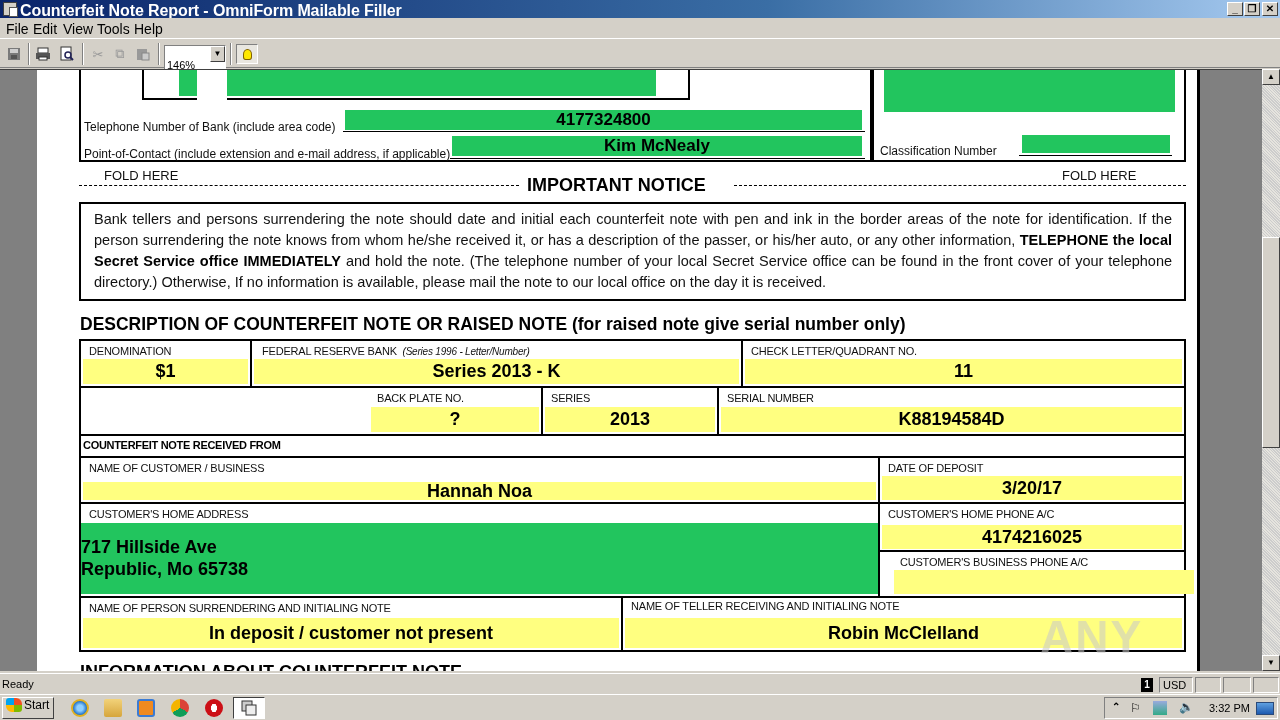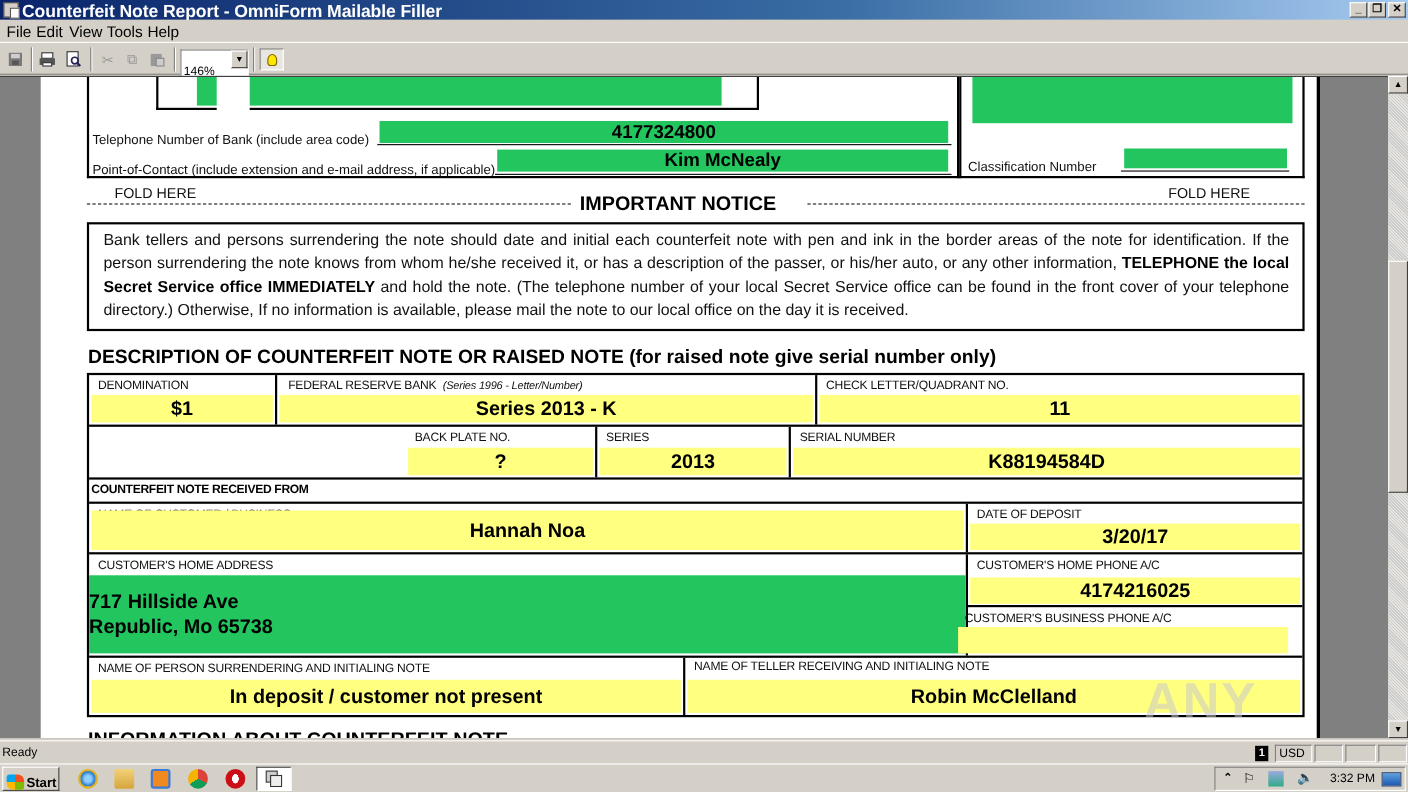--- a/index.html
+++ b/index.html
@@ -52,21 +52,21 @@
   .cell-val { position: absolute; left: 2px; right: 2px; bottom: 2px; height: 25px; background: #ffff80; display: flex; align-items: center; justify-content: center; font-weight: bold; font-size: 18px; color: #000; }
 
   
   .statusbar { position: absolute; left: 0; top: 673px; width: 1280px; height: 21px; background: #d4d0c8; border-top: 1px solid #fff; }
   .status-text { position: absolute; left: 2px; top: 4px; font-size: 11px; }
   .status-panel { position: absolute; top: 3px; height: 16px; border: 1px solid; border-color: #808080 #fff #fff #808080; font-size: 11px; padding: 1px 3px; }
   .page-ind { position: absolute; left: 1141px; top: 4px; width: 12px; height: 14px; background: #000; color: #fff; font-size: 10px; font-weight: bold; text-align: center; line-height: 14px; }
 
   
   .taskbar { position: absolute; left: 0; top: 694px; width: 1280px; height: 26px; background: #d4d0c8; border-top: 1px solid #fff; }
-  .start-btn { position: absolute; left: 2px; top: 2px; width: 52px; height: 22px; border: 1px solid; border-color: #fff #404040 #404040 #fff; font-weight: bold; font-size: 12px; display: flex; align-items: flex-end; padding-left: 3px; }
+  .start-btn { position: absolute; left: 2px; top: 2px; width: 52px; height: 22px; border: 1px solid; border-color: #fff #404040 #404040 #fff; font-weight: normal; font-size: 12px; display: flex; align-items: flex-start; padding-left: 3px; }
   .start-flag { width: 16px; height: 14px; margin-right: 2px; background: conic-gradient(#f25022 0 25%, #7fba00 0 50%, #ffb900 0 75%, #00a4ef 0 100%); border-radius: 3px 6px 3px 6px; }
   .task-icon { position: absolute; top: 4px; width: 18px; height: 18px; border-radius: 50%; }
   .task-active { position: absolute; left: 233px; top: 2px; width: 32px; height: 22px; border: 1px solid; border-color: #404040 #fff #fff #404040; background: #fff; display:flex; align-items:center; justify-content:center; }
   .tray { position: absolute; left: 1104px; top: 2px; width: 174px; height: 22px; border: 1px solid; border-color: #808080 #fff #fff #808080; font-size: 11px; }
   .tray-clock { position: absolute; left: 104px; top: 4px; }
   .show-desktop { position: absolute; right: 3px; top: 4px; width: 18px; height: 13px; background: linear-gradient(#5fa0e0, #1d5ab0); border: 1px solid #2a4a7a; }
 
   .watermark { position: absolute; left: 1040px; top: 608px; font-size: 46px; font-weight: bold; color: rgba(200,200,200,0.55); letter-spacing: 2px; font-family: "Liberation Sans", sans-serif; }
 </style>
 </head>
@@ -194,21 +194,21 @@
       <span class="cell-label">SERIAL NUMBER</span>
       <div class="cell-val">K88194584D</div>
     </div>
     <div class="hline" style="left:44px; top:364px; width:1103px; height:2px;"></div>
 
     <span class="abs" style="left:46px; top:369px; font-size:11px; font-weight:bold; letter-spacing:-0.3px; white-space:nowrap;">COUNTERFEIT NOTE RECEIVED FROM</span>
     <div class="hline" style="left:44px; top:386px; width:1103px; height:2px;"></div>
 
     <div class="grid-cell" style="left:44px; top:388px; width:799px; height:44px;">
       <span class="cell-label">NAME OF CUSTOMER / BUSINESS</span>
-      <div class="cell-val" style="height:36px">Hannah Noa</div>
+      <div class="cell-val" style="height:18px">Hannah Noa</div>
     </div>
     <div class="grid-cell" style="left:843px; top:388px; width:304px; height:44px; border-right:none;">
       <span class="cell-label">DATE OF DEPOSIT</span>
       <div class="cell-val" style="height:24px">3/20/17</div>
     </div>
     <div class="hline" style="left:44px; top:432px; width:1103px; height:2px;"></div>
 
     <div class="grid-cell" style="left:44px; top:434px; width:799px; height:92px;">
       <span class="cell-label">CUSTOMER'S HOME ADDRESS</span>
       <div class="abs yellow" style="left:0; top:19px; width:797px; height:71px;">
@@ -216,21 +216,21 @@
           <div>717 Hillside Ave</div>
           <div>Republic, Mo 65738</div>
         </div>
       </div>
     </div>
     <div class="abs" style="left:843px; top:434px; width:304px; height:47px;">
       <span class="cell-label">CUSTOMER'S HOME PHONE A/C</span>
       <div class="cell-val" style="height:24px">4174216025</div>
     </div>
     <div class="hline" style="left:843px; top:480px; width:304px; height:2px;"></div>
-    <div class="abs" style="left:832px; top:482px; width:304px; height:44px;border-radius:16px;">
+    <div class="abs" style="left:855px; top:482px; width:304px; height:44px;border-radius:16px;">
       <span class="cell-label">CUSTOMER'S BUSINESS PHONE A/C</span>
       <div class="cell-val" style="height:24px"></div>
     </div>
     <div class="hline" style="left:44px; top:526px; width:1103px; height:2px;"></div>
 
     <div class="grid-cell" style="left:44px; top:528px; width:542px; height:52px;">
       <span class="cell-label">NAME OF PERSON SURRENDERING AND INITIALING NOTE</span>
       <div class="cell-val" style="height:30px">In deposit / customer not present</div>
     </div>
     <div class="abs" style="left:586px; top:526px; width:561px; height:54px;">

